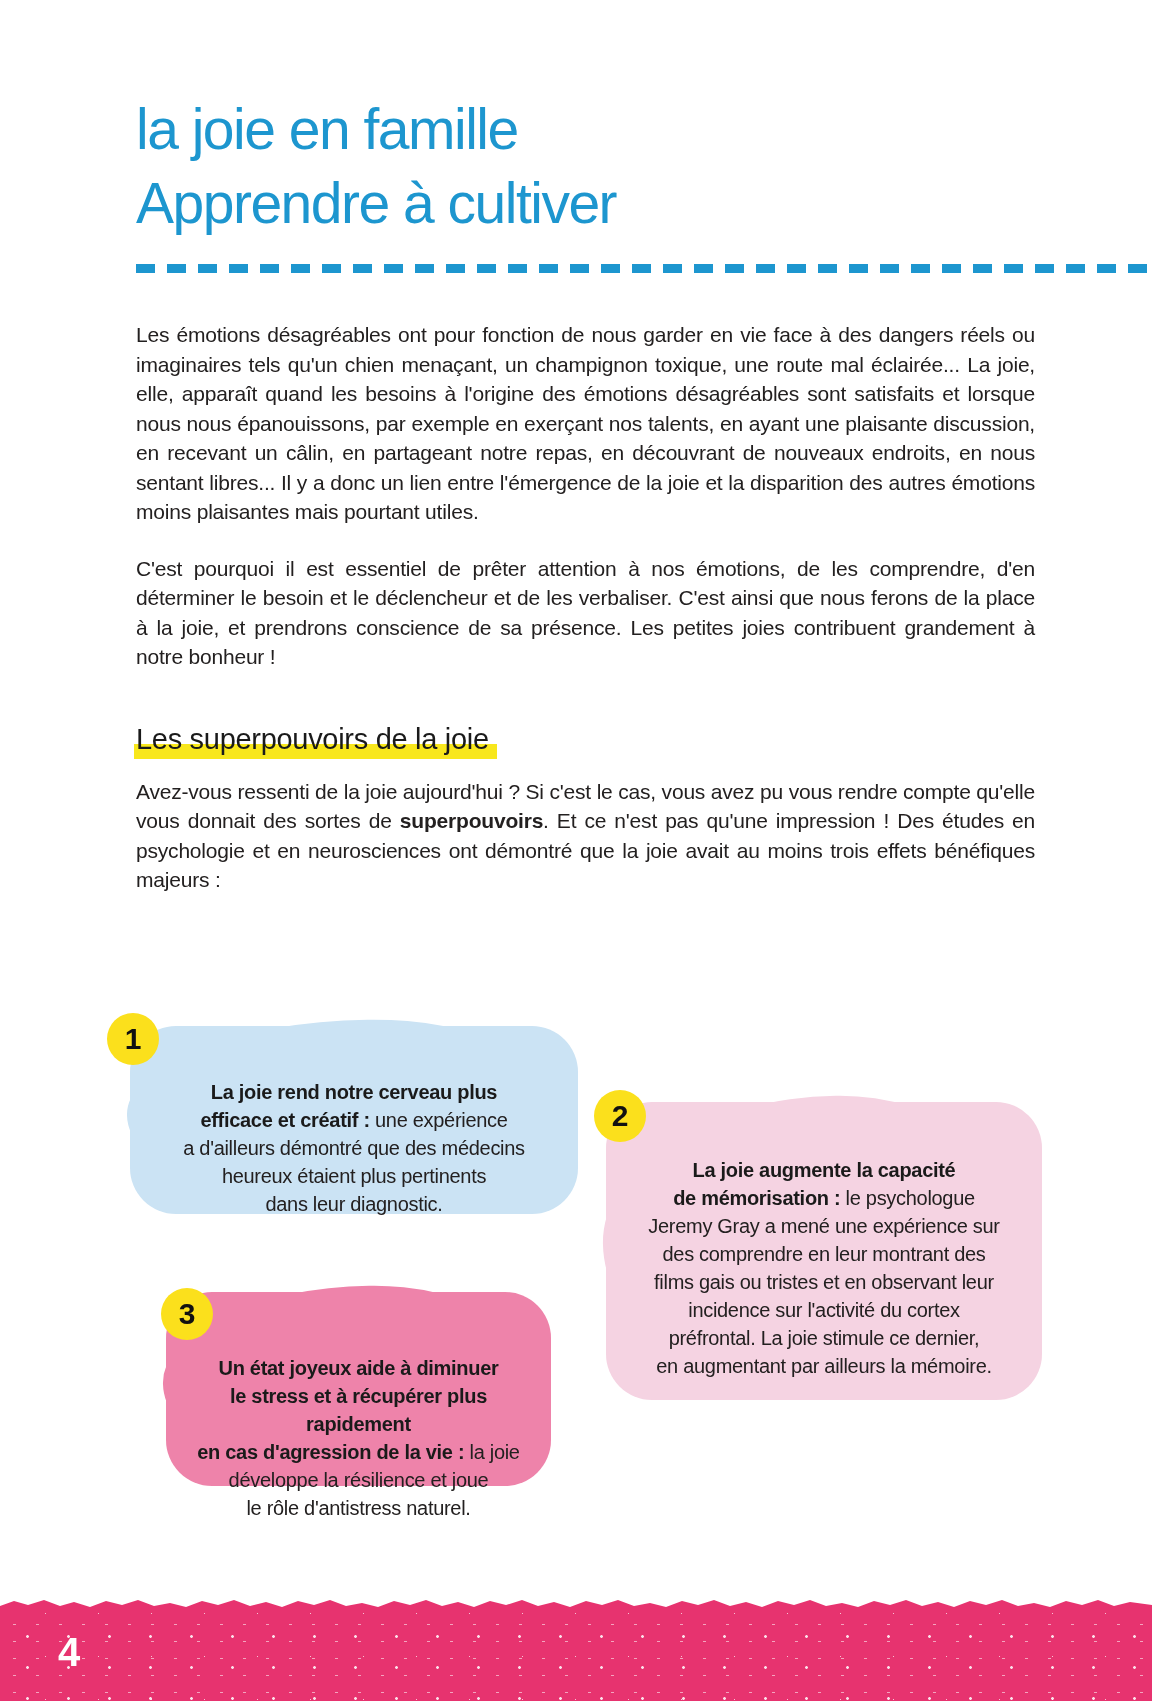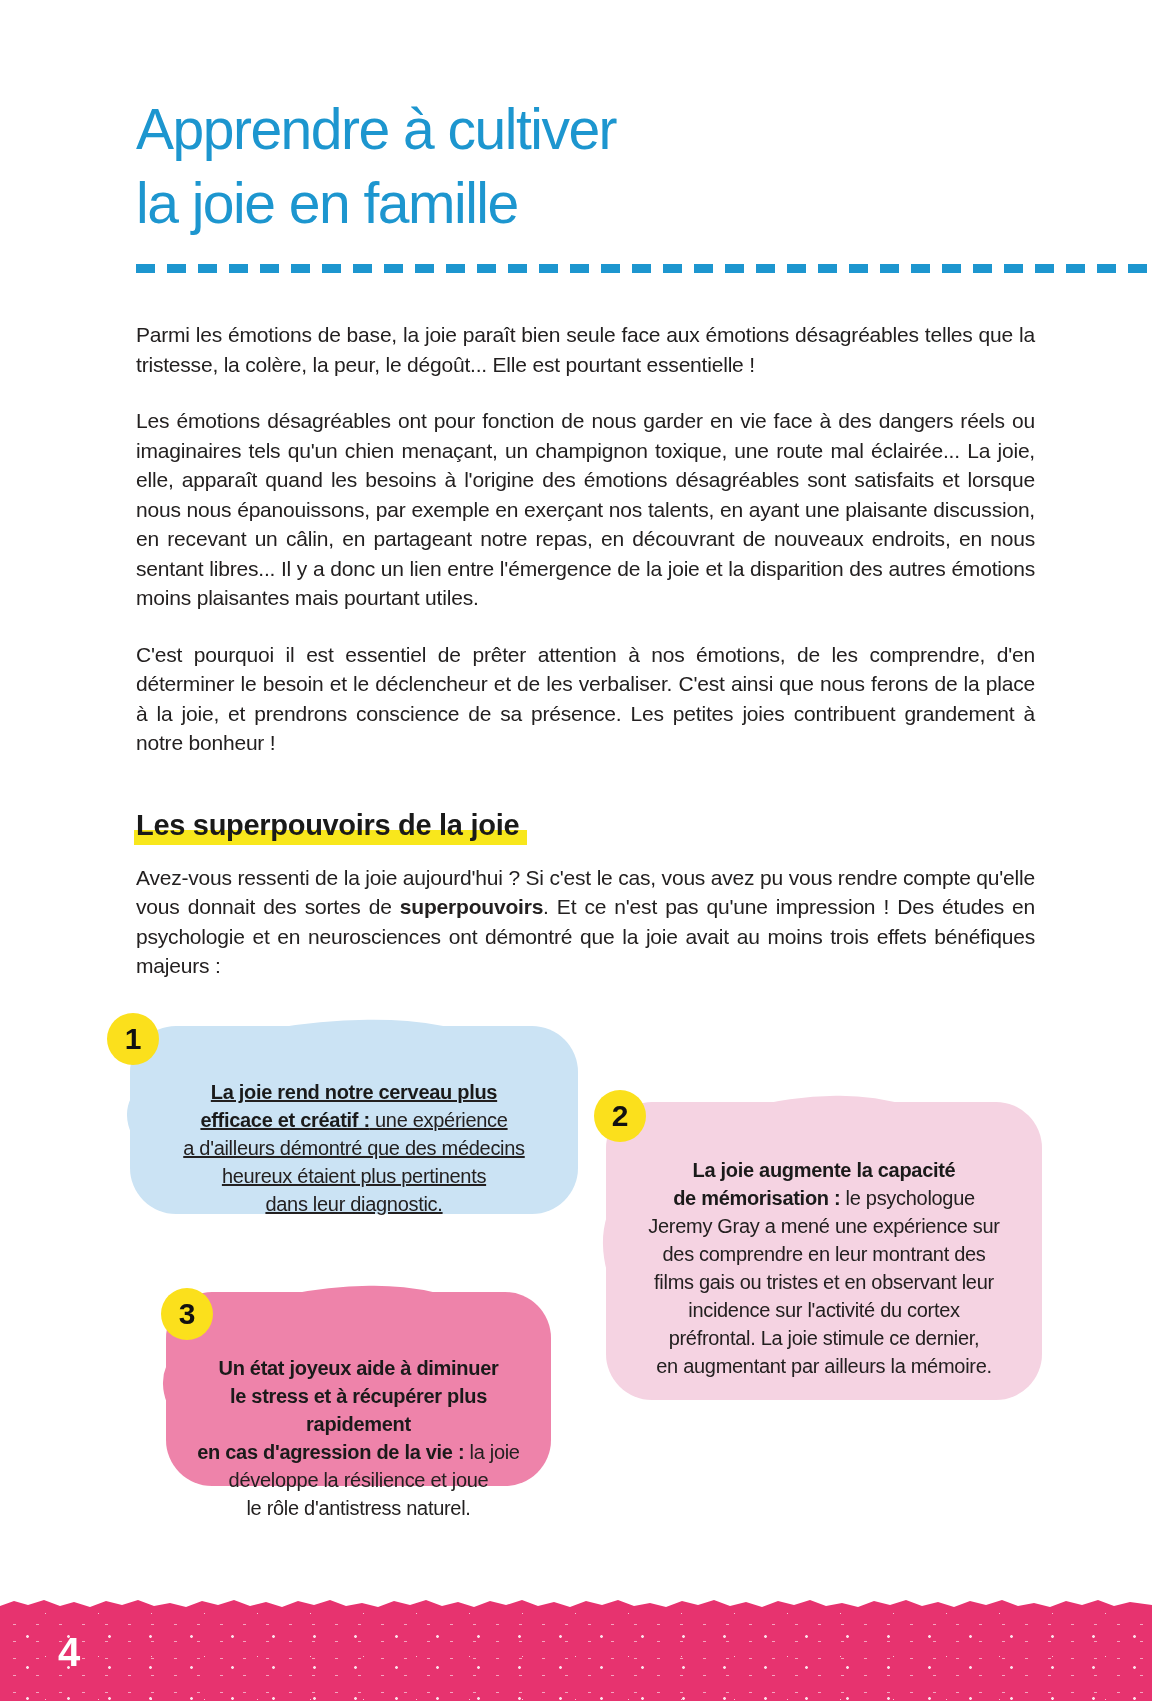--- a/index.html
+++ b/index.html
@@ -44,21 +44,21 @@
     line-height: 29.5px;
     letter-spacing: -0.2px;
     text-align: justify;
     margin-bottom: 27px;
     color: #232020;
   }
   .section-heading {
     display: inline-block;
     margin: 24px 0 18px 0;
     font-size: 29px;
-    font-weight: bold;
+    font-weight: normal;
     letter-spacing: -0.3px;
     color: #1a1a1a;
     background-image: linear-gradient(#f8e71c, #f8e71c);
     background-repeat: no-repeat;
     background-size: 100% 15px;
     background-position: 0 100%;
     padding: 0 8px 3px 2px;
     margin-left: -2px;
   }
   .copy b { font-weight: bold; }
@@ -84,21 +84,21 @@
   }
   .bubble::after {
     content: "";
     position: absolute;
     inset: -6px 3px 4px -3px;
     background: var(--bg);
     border-radius: 54% 46% 50% 50% / 48% 56% 44% 52%;
     transform: rotate(-1deg);
     z-index: -2;
   }
-  .bubble-1 { --bg: #cbe3f4; left: 130px; top: 1026px; width: 448px; height: 188px; padding-top: 24px; text-decoration: underline; }
+  .bubble-1 { --bg: #cbe3f4; left: 130px; top: 1026px; width: 448px; height: 188px; padding-top: 24px; }
   .bubble-2 { --bg: #f5d3e2; left: 606px; top: 1102px; width: 436px; height: 298px; padding-top: 26px; }
   .bubble-3 { --bg: #ee83aa; left: 166px; top: 1292px; width: 385px; height: 194px; padding-top: 34px; }
   .bubble b { font-weight: bold; color: #1a1a1a; }
   .badge {
     position: absolute;
     width: 52px;
     height: 52px;
     border-radius: 50%;
     background: #fbe01c;
     color: #111111;
@@ -144,28 +144,27 @@
     color: #ffffff;
     z-index: 3;
   }
 </style>
 </head>
 <body>
 
 <div class="page">
 
   <div class="title">
+    <div>la joie en famille</div>
     <div>Apprendre à cultiver</div>
-    <div>la joie en famille</div>
   </div>
 
   <div class="divider"></div>
 
   <div class="copy">
-    <p>Parmi les émotions de base, la joie paraît bien seule face aux émotions désagréables telles que la tristesse, la colère, la peur, le dégoût... Elle est pourtant essentielle !</p>
     <p>Les émotions désagréables ont pour fonction de nous garder en vie face à des dangers réels ou imaginaires tels qu'un chien menaçant, un champignon toxique, une route mal éclairée... La joie, elle, apparaît quand les besoins à l'origine des émotions désagréables sont satisfaits et lorsque nous nous épanouissons, par exemple en exerçant nos talents, en ayant une plaisante discussion, en recevant un câlin, en partageant notre repas, en découvrant de nouveaux endroits, en nous sentant libres... Il y a donc un lien entre l'émergence de la joie et la disparition des autres émotions moins plaisantes mais pourtant utiles.</p>
     <p>C'est pourquoi il est essentiel de prêter attention à nos émotions, de les comprendre, d'en déterminer le besoin et le déclencheur et de les verbaliser. C'est ainsi que nous ferons de la place à la joie, et prendrons conscience de sa présence. Les petites joies contribuent grandement à notre bonheur !</p>
 
     <span class="section-heading">Les superpouvoirs de la joie</span>
 
     <p><span>Avez-vous ressenti de la joie aujourd'hui ? Si c'est le cas, vous avez pu vous rendre compte qu'elle vous donnait des sortes de </span><b>superpouvoirs</b><span>. Et ce n'est pas qu'une impression ! Des études en psychologie et en neurosciences ont démontré que la joie avait au moins trois effets bénéfiques majeurs :</span></p>
   </div>
 
   <span class="badge badge-1">1</span>
   <div class="bubble bubble-1">

